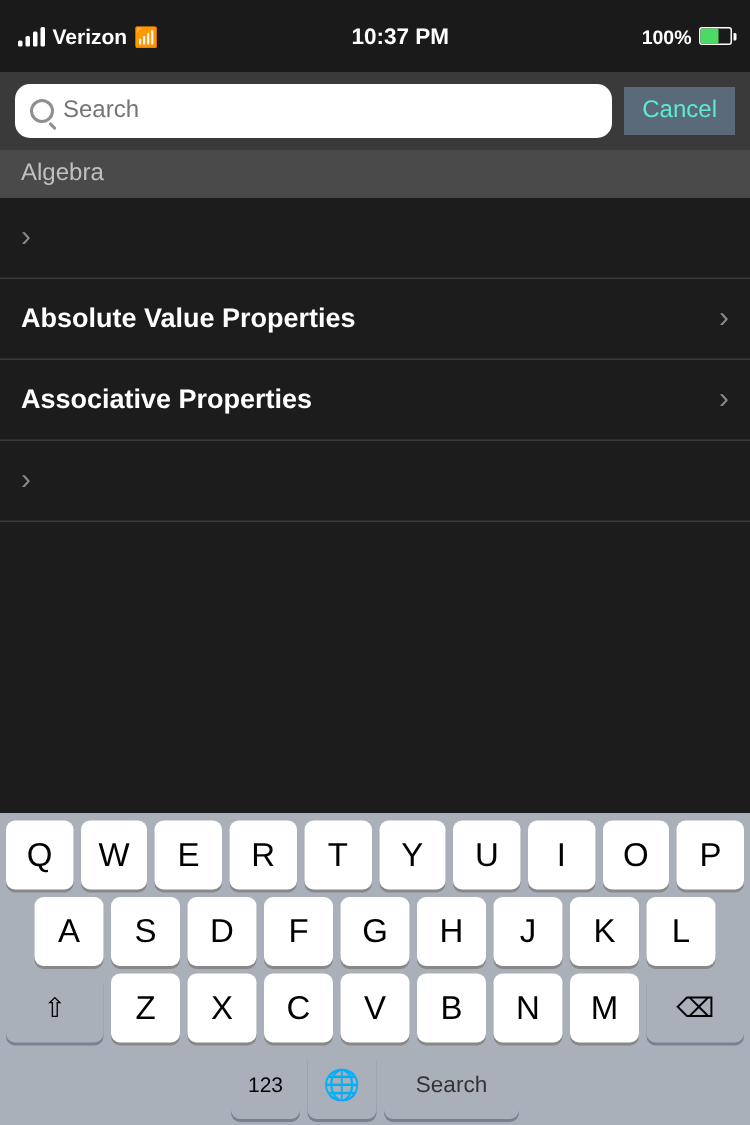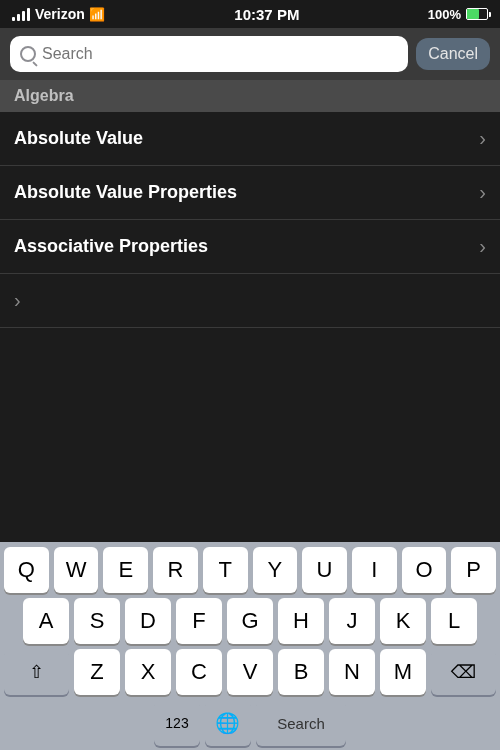--- a/index.html
+++ b/index.html
@@ -6,21 +6,21 @@
     body {
       width: 500px;
       height: 750px;
       overflow: hidden;
       font-family: -apple-system, 'Helvetica Neue', Helvetica, Arial, sans-serif;
       background: #1c1c1c;
     }
 
     
     #status-bar {
-      height: 28px;
+      height: 48px;
       background: #1a1a1a;
       display: flex;
       align-items: center;
       justify-content: space-between;
       padding: 0 12px;
       color: white;
       font-size: 14px;
       font-weight: 600;
     }
     .status-left { display: flex; align-items: center; gap: 5px; }
@@ -81,43 +81,43 @@
       transform: rotate(45deg);
       border-radius: 1px;
     }
     .search-input {
       border: none; outline: none;
       font-size: 16px; color: #333;
       background: transparent;
       width: 100%;
     }
     .cancel-btn {
-      color: #e5e5e5;
+      color: #5eead4;
       font-size: 16px;
       font-weight: 400;
       background: #5a6a7a;
       border: none;
-      border-radius: 12px;
+      border-radius: 0;
       padding: 7px 12px;
       cursor: pointer;
       white-space: nowrap;
     }
 
     
     #section-header {
       height: 32px;
       background: #4a4a4a;
       display: flex;
       align-items: center;
       padding: 0 14px;
     }
     #section-header span {
       color: #c0c0c0;
       font-size: 16px;
-      font-weight: 700;
+      font-weight: 400;
     }
 
     
     #list-container {
       background: #1c1c1c;
     }
     .list-item {
       height: 54px;
       border-bottom: 1px solid #3a3a3a;
       display: flex;
@@ -244,21 +244,20 @@
   </div>
   <button class="cancel-btn">Cancel</button>
 </div>
 
 <div id="section-header">
   <span>Algebra</span>
 </div>
 
 <div id="list-container">
   <div class="list-item">
-    <span class="list-item-label">Absolute Value</span>
     <span class="chevron">›</span>
   </div>
   <div class="list-item">
     <span class="list-item-label">Absolute Value Properties</span>
     <span class="chevron">›</span>
   </div>
   <div class="list-item">
     <span class="list-item-label">Associative Properties</span>
     <span class="chevron">›</span>
   </div>

